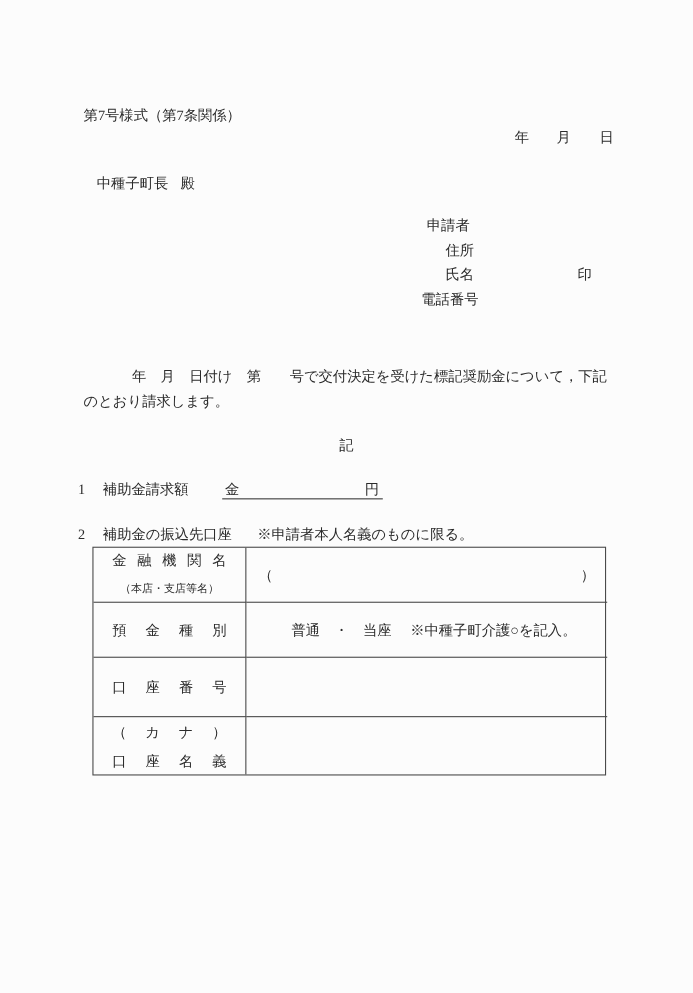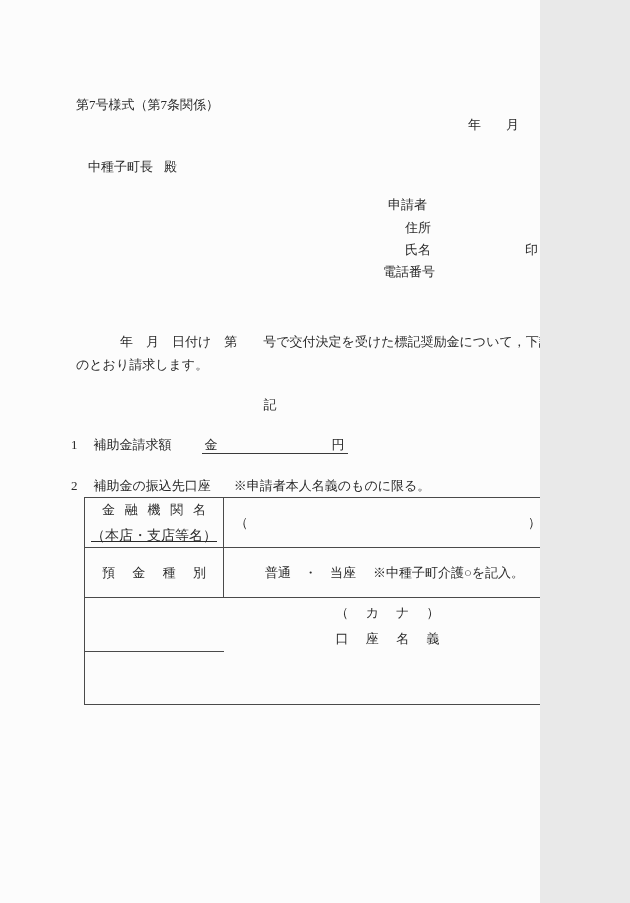--- a/index.html
+++ b/index.html
@@ -4,21 +4,21 @@
 <style>
   * { margin:0; padding:0; box-sizing:border-box; }
   html,body { background:#e9e9e9; }
   body {
     width:630px; height:903px;
     font-family:"Liberation Serif","DejaVu Serif",serif;
     color:#2a2a2a;
   }
   .page {
     position:relative;
-    width:540px; height:903px;
+    width:630px; height:903px;
     background:#fcfcfc;
     overflow:hidden;
     font-size:13px;
     line-height:17px;
   }
   .abs { position:absolute; white-space:pre; }
   .center { left:0; right:0; text-align:center; }
   .row-flex { display:flex; align-items:baseline; }
 
   
@@ -43,21 +43,21 @@
   }
   .cell { display:flex; flex-direction:column; justify-content:center; }
   .cell.label { align-items:center; border-right:1px solid #4a4a4a; gap:9px; }
   .cell.value { flex-direction:row; align-items:center; }
   .cell.bb { border-bottom:1px solid #4a4a4a; }
   .jlabel {
     width:104px;
     text-align:justify;
     text-align-last:justify;
   }
-  .sublabel { font-size:14px; text-align:left;text-decoration:underline; }
+  .sublabel { font-size:10px; text-align:left; }
   .paren-spread {
     flex:1;
     display:flex;
     justify-content:space-between;
     padding:0 11px;
   }
   .deposit-value { padding-left:13px; }
   .deposit-note { margin-left:17px; }
 </style>
 </head>
@@ -118,20 +118,23 @@
     </div>
 
     <div class="cell label bb">
       <div class="jlabel">預金種別</div>
     </div>
     <div class="cell value bb">
       <span class="deposit-value" style="white-space:pre;">普通　・　当座</span>
       <span class="deposit-note">※中種子町介護○を記入。</span>
     </div>
 
+    <div class="cell label bb">
+      <div class="jlabel">口座番号</div>
+    </div>
     <div class="cell value bb">
       <span></span>
     </div>
 
     <div class="cell label">
       <div class="jlabel">（カナ）</div>
       <div class="jlabel">口座名義</div>
     </div>
     <div class="cell value">
       <span></span>

